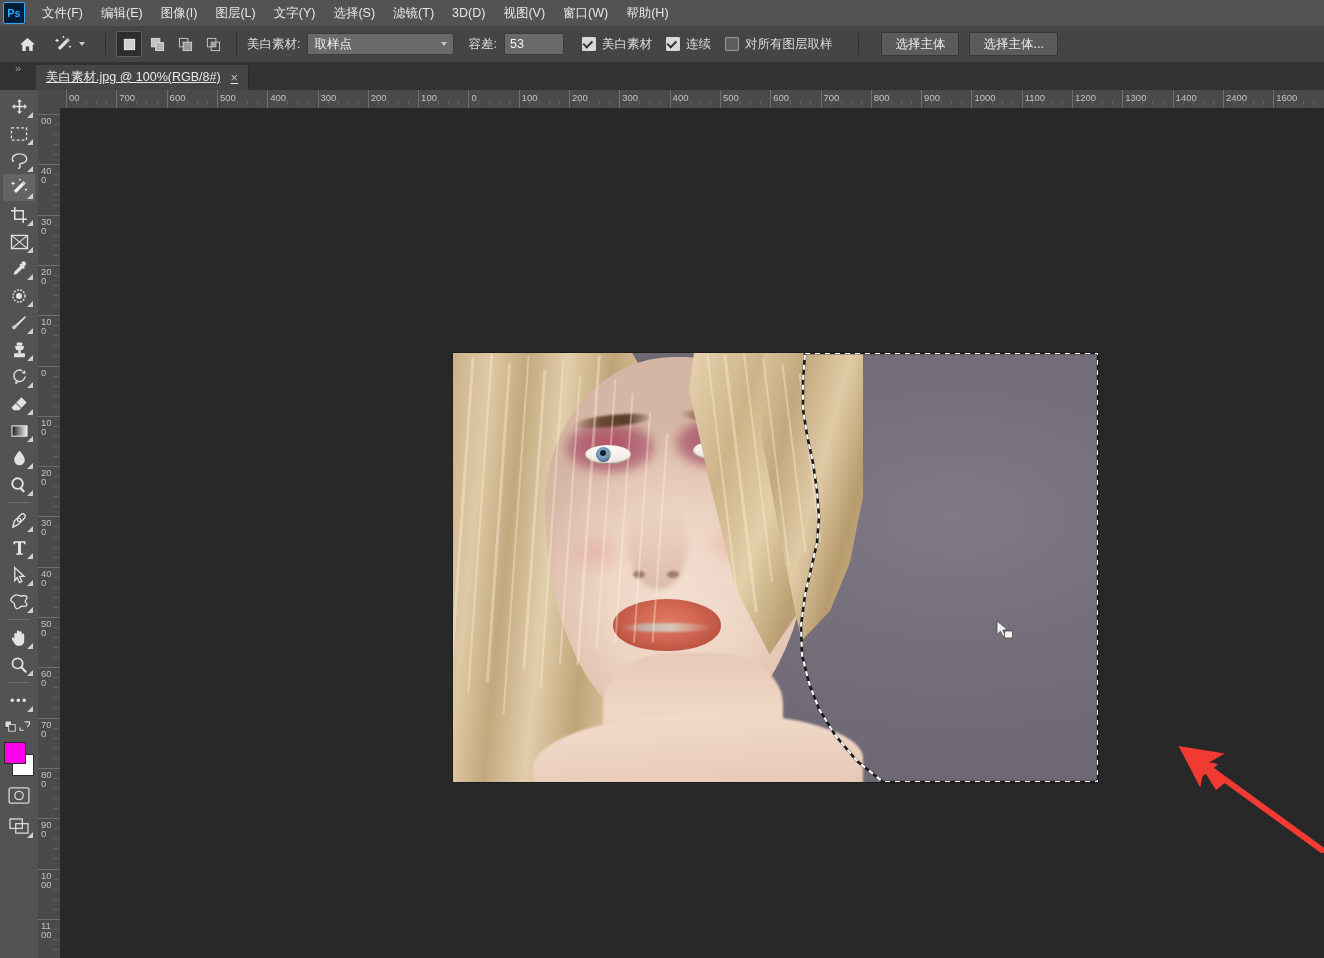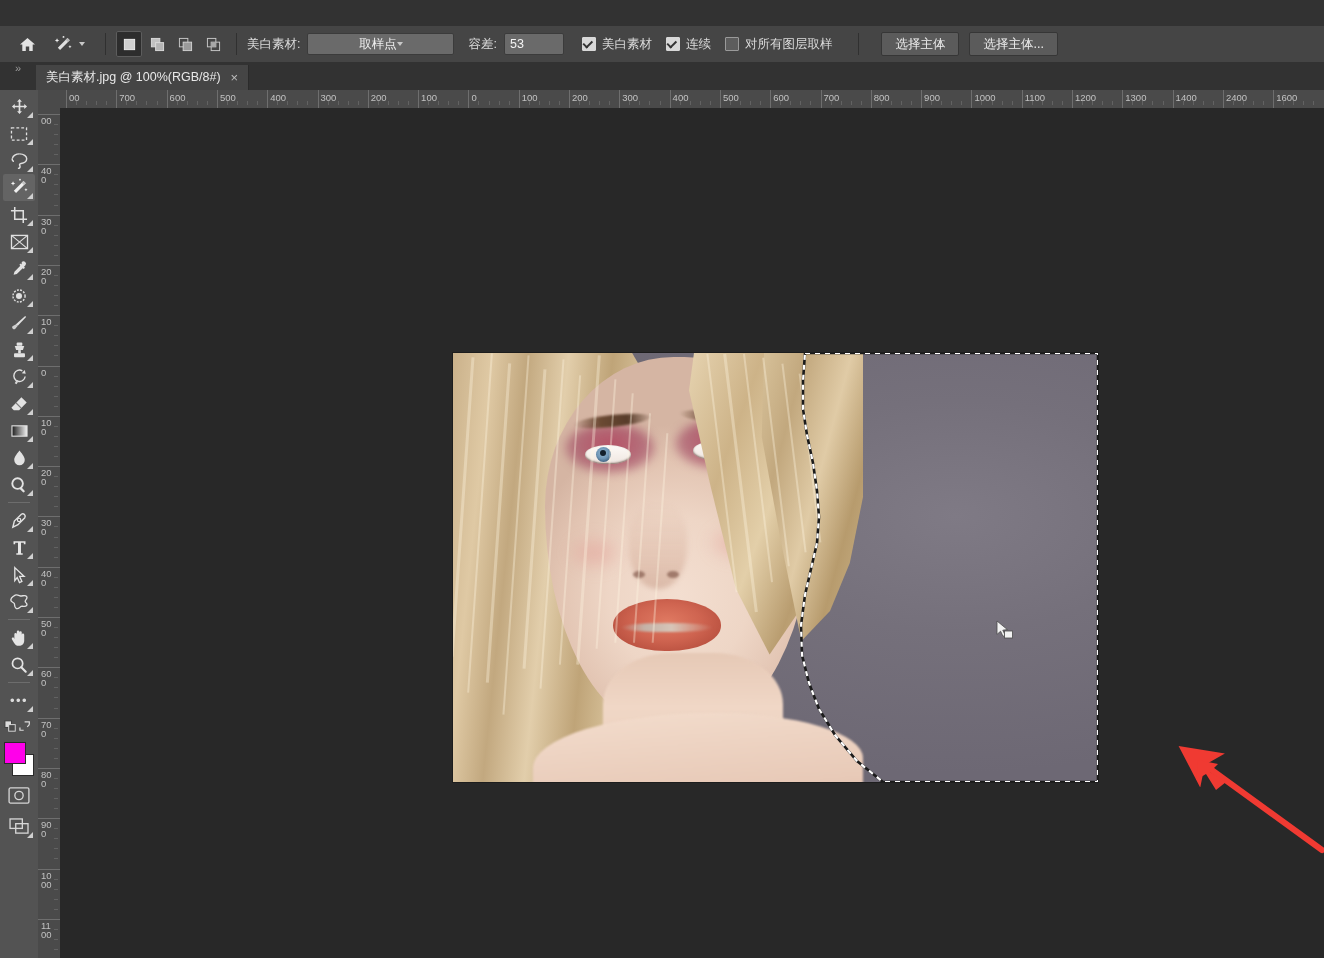--- a/index.html
+++ b/index.html
@@ -51,21 +51,21 @@
   .vsep{width:1px;height:22px;background:#303030;margin:0 10px;}
   .selmodes{display:flex;gap:2px;align-items:center;}
   .selmode{
     width:26px;height:26px;display:flex;align-items:center;justify-content:center;
     border-radius:2px;
   }
   .selmode.active{background:#2d2d2d;box-shadow:inset 0 0 0 1px #5d5d5d;}
   .opt-label{font-size:12.5px;color:#dcdcdc;margin-right:7px;white-space:nowrap;}
   .dropdown{
     width:133px;height:20px;background:#6a6a6a;border:1px solid #3b3b3b;border-radius:2px;
-    display:flex;align-items:center;padding:0 6px;justify-content:center;
+    display:flex;align-items:center;padding:0 6px;justify-content:space-between;
     font-size:12.5px;color:#f0f0f0;
   }
   .dropdown .dtext{white-space:nowrap;}
   .numfield{
     width:48px;height:20px;background:#6a6a6a;border:1px solid #3b3b3b;border-radius:2px;
     display:flex;align-items:center;padding:0 5px;font-size:12.5px;color:#f5f5f5;
   }
   .chkwrap{display:flex;align-items:center;gap:6px;margin-right:14px;}
   .chk{
     width:12px;height:12px;border:1px solid #9a9a9a;background:#5d5d5d;border-radius:1px;
@@ -86,21 +86,21 @@
     position:absolute;left:0;top:62px;width:1324px;height:28px;background:#323232;
     display:flex;align-items:flex-end;
   }
   .expander{
     width:36px;height:28px;color:#9a9a9a;font-size:11px;
     display:flex;align-items:flex-start;justify-content:center;padding-top:2px;
   }
   .doctab{
     height:25px;background:#454545;border-right:1px solid #2b2b2b;
     display:flex;align-items:center;padding:0 10px;gap:10px;
-    font-size:12.5px;color:#e8e8e8;white-space:nowrap;
+    font-size:12.5px;color:#e8e8e8;white-space:nowrap;text-decoration:underline;
   }
   .tabclose{color:#bdbdbd;font-size:13px;line-height:1;}
 
   
   .toolpanel{
     position:absolute;left:0;top:90px;width:38px;height:868px;background:#535353;
     border-right:1px solid #2b2b2b;
     display:flex;flex-direction:column;align-items:center;padding-top:3px;
   }
   .tool{
@@ -241,20 +241,34 @@
   .wandcursor{position:absolute;left:935px;top:512px;width:22px;height:22px;}
 
   
   .redarrow{position:absolute;left:1050px;top:620px;width:220px;height:130px;pointer-events:none;}
 </style>
 </head>
 <body>
 
 <div id="app">
 
+  <div class="menubar">
+    <div class="ps-logo">Ps</div>
+    <div class="menu-item">文件(F)</div>
+    <div class="menu-item">编辑(E)</div>
+    <div class="menu-item">图像(I)</div>
+    <div class="menu-item">图层(L)</div>
+    <div class="menu-item">文字(Y)</div>
+    <div class="menu-item">选择(S)</div>
+    <div class="menu-item">滤镜(T)</div>
+    <div class="menu-item">3D(D)</div>
+    <div class="menu-item">视图(V)</div>
+    <div class="menu-item">窗口(W)</div>
+    <div class="menu-item">帮助(H)</div>
+  </div>
 
   <div class="optionsbar">
 
     <div class="opt-home">
       <svg width="17" height="15" viewBox="0 0 17 15">
           <path d="M8.5 1 L16 7.6 h-2.3 V14 H10.2 V9.6 H6.8 V14 H3.3 V7.6 H1 Z" fill="#e3e3e3"></path>
         </svg>
     </div>
 
     <div class="tool-preset">

